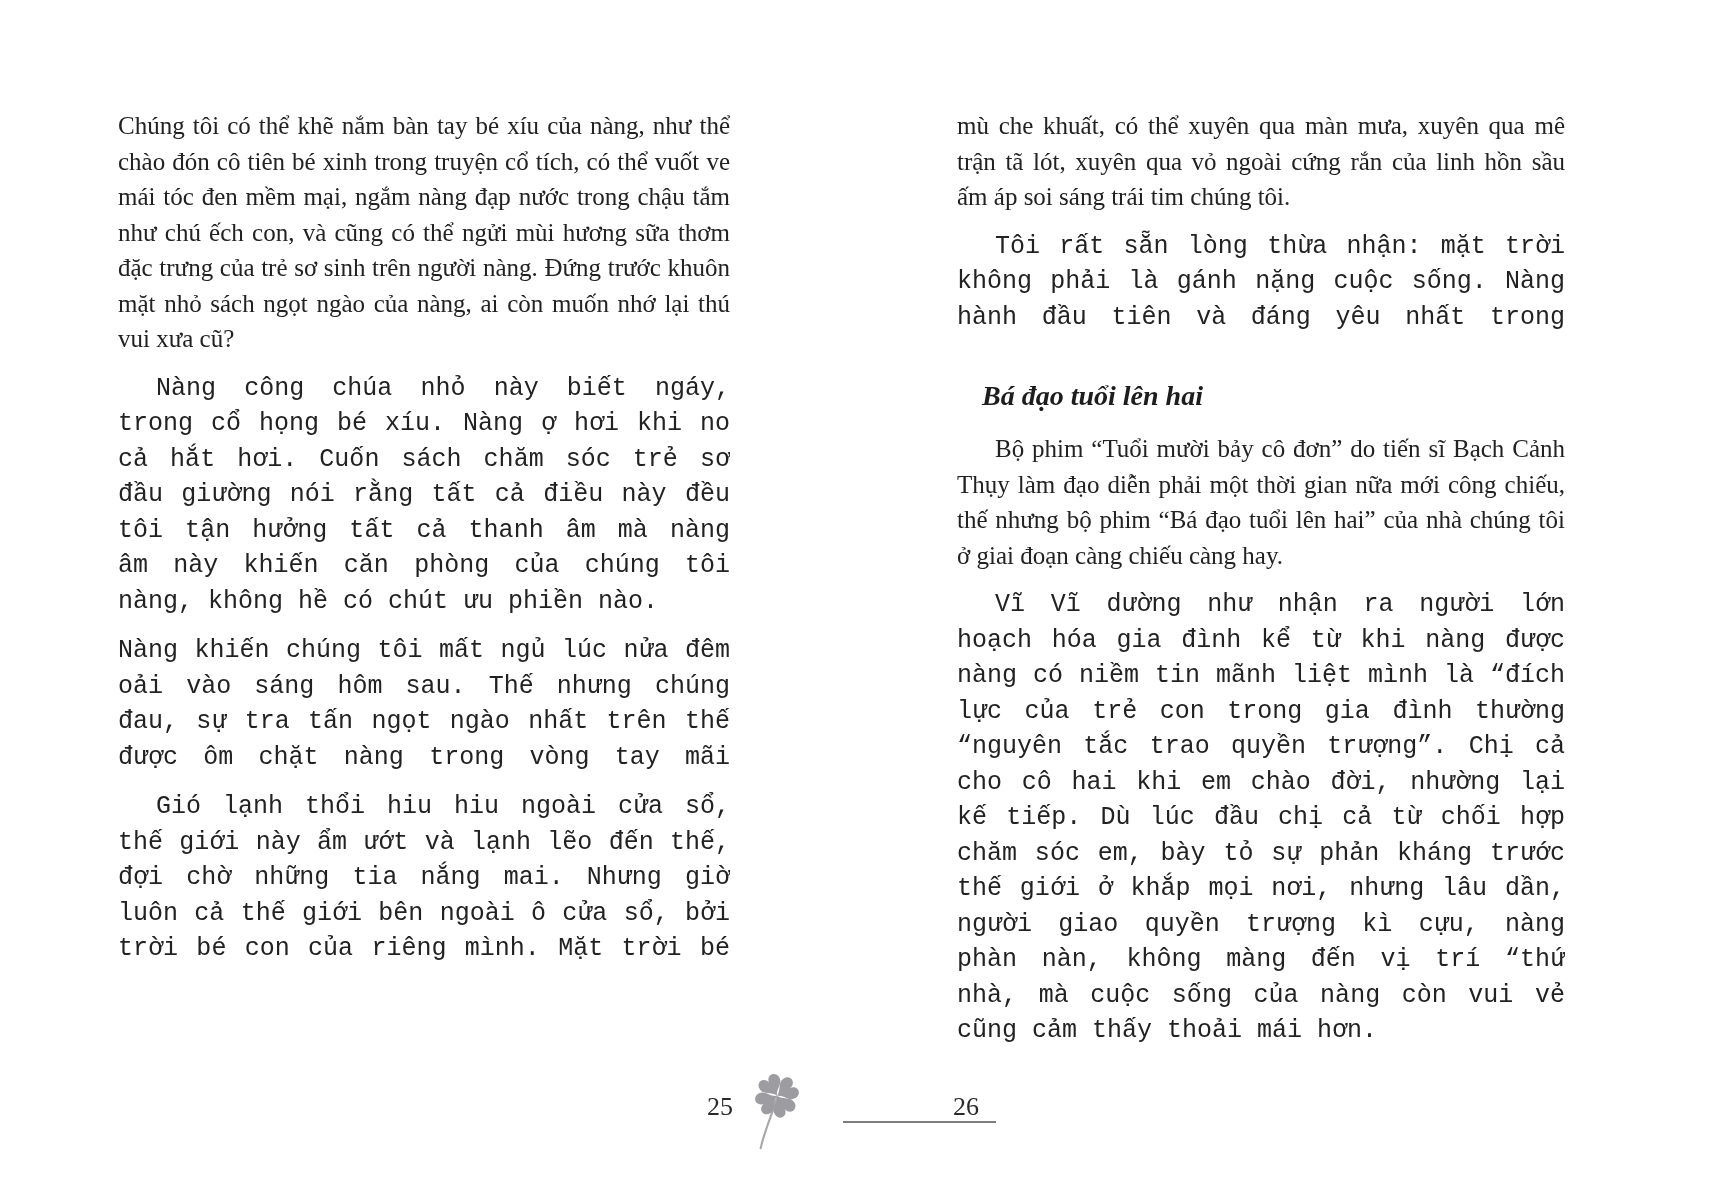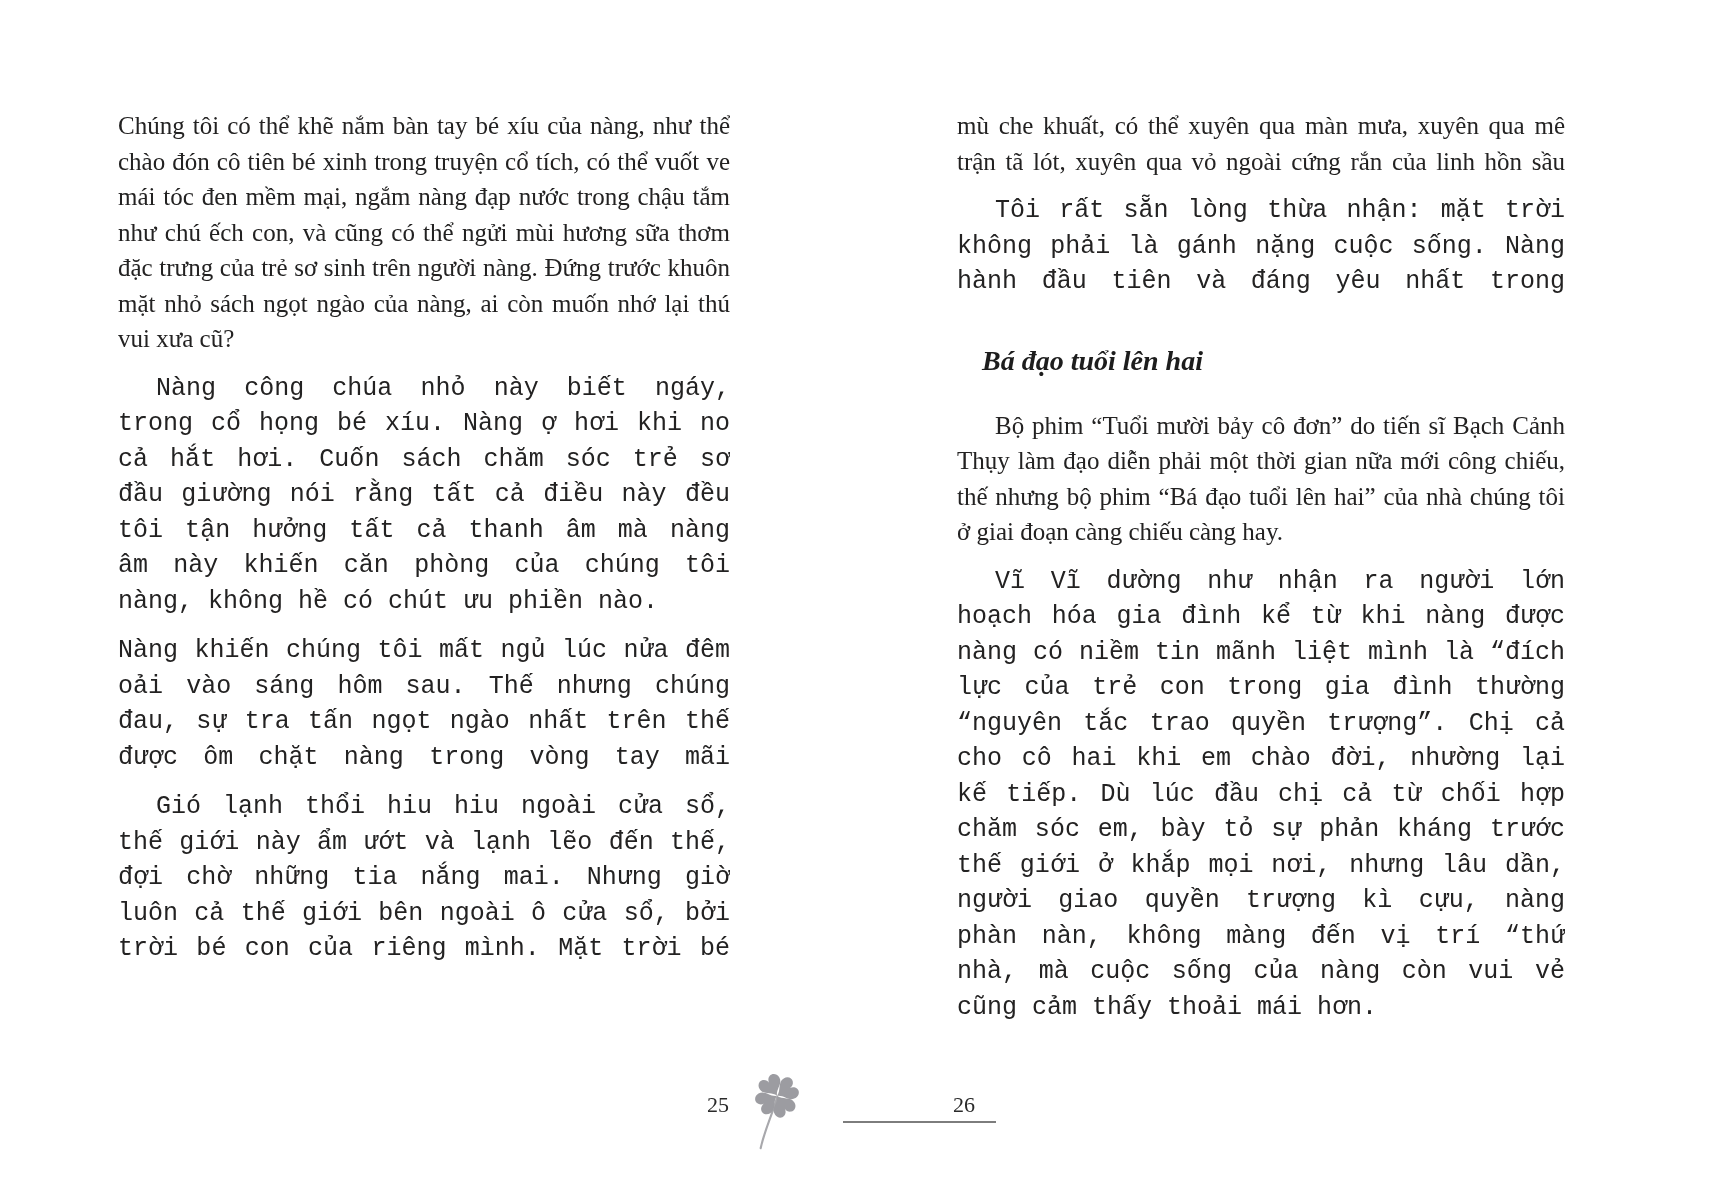--- a/index.html
+++ b/index.html
@@ -28,35 +28,35 @@
   .line {
     height: 35.5px;
     overflow: hidden;
     text-align: justify;
     text-align-last: justify;
   }
   .line.last { text-align-last: left; }
   .line.first-indent { padding-left: 38px; }
 
   .section-heading {
-    margin: 43px 0 29px 0;
+    margin: 43px 0 17px 0;
     padding-left: 25px;
     font-size: 28px;
     line-height: 36px;
     font-weight: bold;
     font-style: italic;
     color: #1d1d1d;
     text-align: right;
     text-align-last: left;
   }
 
   .page-num {
     position: absolute;
     top: 1092px;
-    font-size: 22px;
+    font-size: 26px;
     color: #2a2a2a;
   }
   #pn-left  { left: 707px; }
   #pn-right { left: 953px; }
 
   #footer-rule {
     position: absolute;
     left: 843px; top: 1121px;
     width: 153px; height: 2px;
     background: #7d7d7d;
@@ -104,20 +104,21 @@
         <div class="line">đợi chờ những tia nắng mai. Nhưng giờ đây, chúng tôi quên</div>
         <div class="line">luôn cả thế giới bên ngoài ô cửa sổ, bởi chúng tôi đã có mặt</div>
         <div class="line last">trời bé con của riêng mình. Mặt trời bé con ấy không sợ mây</div>
       </div>
     </div>
 
   <div id="right-col" class="column">
       <div class="para">
         <div class="line">mù che khuất, có thể xuyên qua màn mưa, xuyên qua mê hồn</div>
         <div class="line">trận tã lót, xuyên qua vỏ ngoài cứng rắn của linh hồn sầu khổ,</div>
+        <div class="line last">ấm áp soi sáng trái tim chúng tôi.</div>
       </div>
       <div class="para">
         <div class="line first-indent">Tôi rất sẵn lòng thừa nhận: mặt trời bé con của chúng tôi</div>
         <div class="line">không phải là gánh nặng cuộc sống. Nàng là người bạn đồng</div>
         <div class="line last">hành đầu tiên và đáng yêu nhất trong cuộc đời chúng tôi!</div>
       </div>
       <div class="section-heading">Bá đạo tuổi lên hai</div>
       <div class="para">
         <div class="line first-indent">Bộ phim “Tuổi mười bảy cô đơn” do tiến sĩ Bạch Cảnh</div>
         <div class="line">Thụy làm đạo diễn phải một thời gian nữa mới công chiếu,</div>

